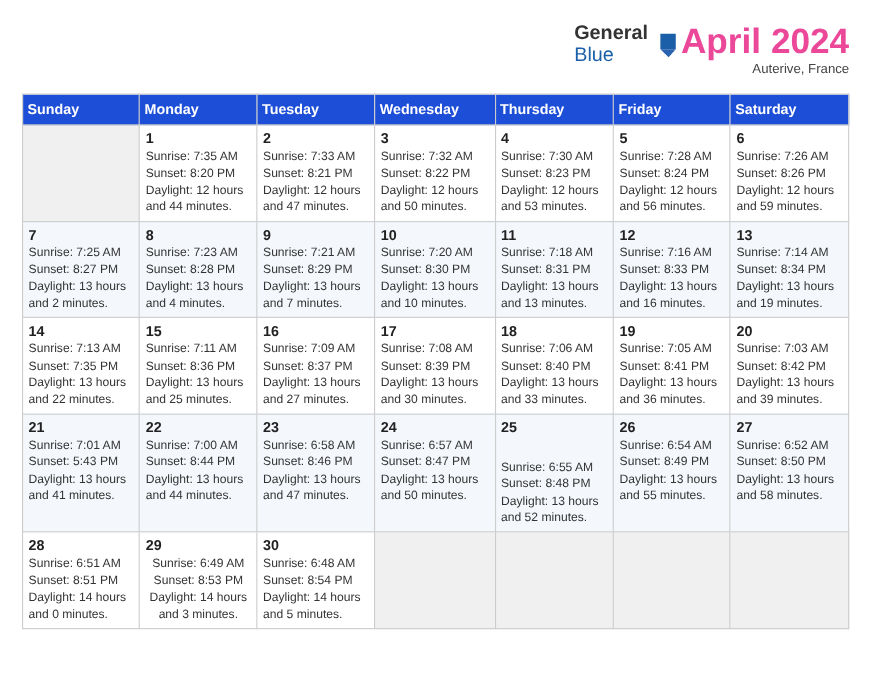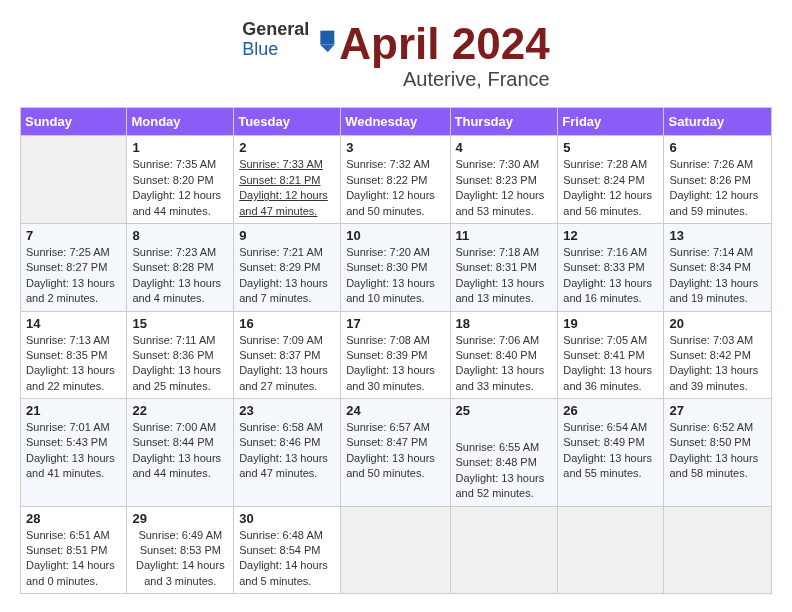--- a/index.html
+++ b/index.html
@@ -5,21 +5,21 @@
     * { margin: 0; padding: 0; box-sizing: border-box; }
     body {
       font-family: Arial, sans-serif;
       background: #fff;
       width: 792px;
       min-height: 612px;
       padding: 20px;
     }
     .header {
       display: flex;
-      justify-content: center;
+      justify-content: flex-end;
       align-items: flex-start;
       margin-bottom: 16px;
     }
     .logo {
       display: flex;
       align-items: center;
     }
     .logo-text {
       display: flex;
       flex-direction: column;
@@ -27,36 +27,36 @@
     }
     .logo-icon {
       width: 28px;
       height: 28px;
       margin-left: 2px;
     }
     .title-block {
       text-align: right;
     }
     .calendar-title {
-      font-size: 44px;
+      font-size: 32px;
       font-weight: bold;
-      color: #7f1d1d;
+      color: #ec4899;
       line-height: 1.1;
     }
     .calendar-subtitle {
-      font-size: 20px;
+      font-size: 12px;
       color: #444;
     }
     table {
       width: 100%;
       border-collapse: collapse;
       font-size: 11px;
     }
     thead tr th {
-      background: #8b5cf6;
+      background: #1d4ed8;
       color: #fff;
       padding: 6px 4px;
       text-align: left;
       font-size: 13px;
       font-weight: bold;
       border: 1px solid #ccc;
     }
     tbody tr td {
       border: 1px solid #ccc;
       padding: 4px 5px;
@@ -126,21 +126,21 @@
         <td></td>
         <td>
           <span class="day-number">1</span>
           <div class="day-info" style="white-space: pre-line;">Sunrise: 7:35 AM
 Sunset: 8:20 PM
 Daylight: 12 hours
 and 44 minutes.</div>
         </td>
         <td>
           <span class="day-number">2</span>
-          <div class="day-info" style="white-space: pre-line; text-decoration: underline;">Sunrise: 7:33 AM
+          <div class="day-info" style="white-space: pre-line;">Sunrise: 7:33 AM
 Sunset: 8:21 PM
 Daylight: 12 hours
 and 47 minutes.</div>
         </td>
         <td>
           <span class="day-number">3</span>
           <div class="day-info" style="white-space: pre-line;">Sunrise: 7:32 AM
 Sunset: 8:22 PM
 Daylight: 12 hours
 and 50 minutes.</div>
@@ -215,21 +215,21 @@
           <div class="day-info" style="white-space: pre-line;">Sunrise: 7:14 AM
 Sunset: 8:34 PM
 Daylight: 13 hours
 and 19 minutes.</div>
         </td>
       </tr>
       <tr>
         <td>
           <span class="day-number">14</span>
           <div class="day-info" style="white-space: pre-line;">Sunrise: 7:13 AM
-Sunset: 8:35 PM
+Sunset: 7:35 PM
 Daylight: 13 hours
 and 22 minutes.</div>
         </td>
         <td>
           <span class="day-number">15</span>
           <div class="day-info" style="white-space: pre-line;">Sunrise: 7:11 AM
 Sunset: 8:36 PM
 Daylight: 13 hours
 and 25 minutes.</div>
         </td>

